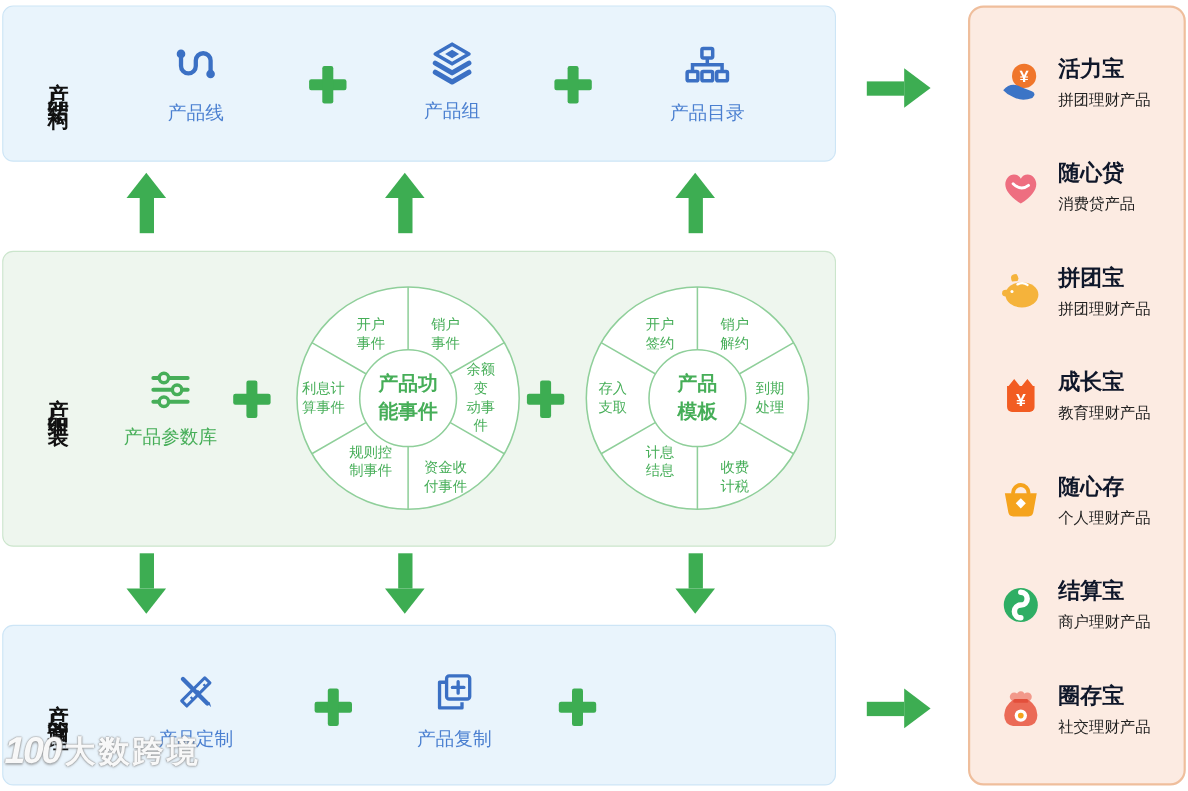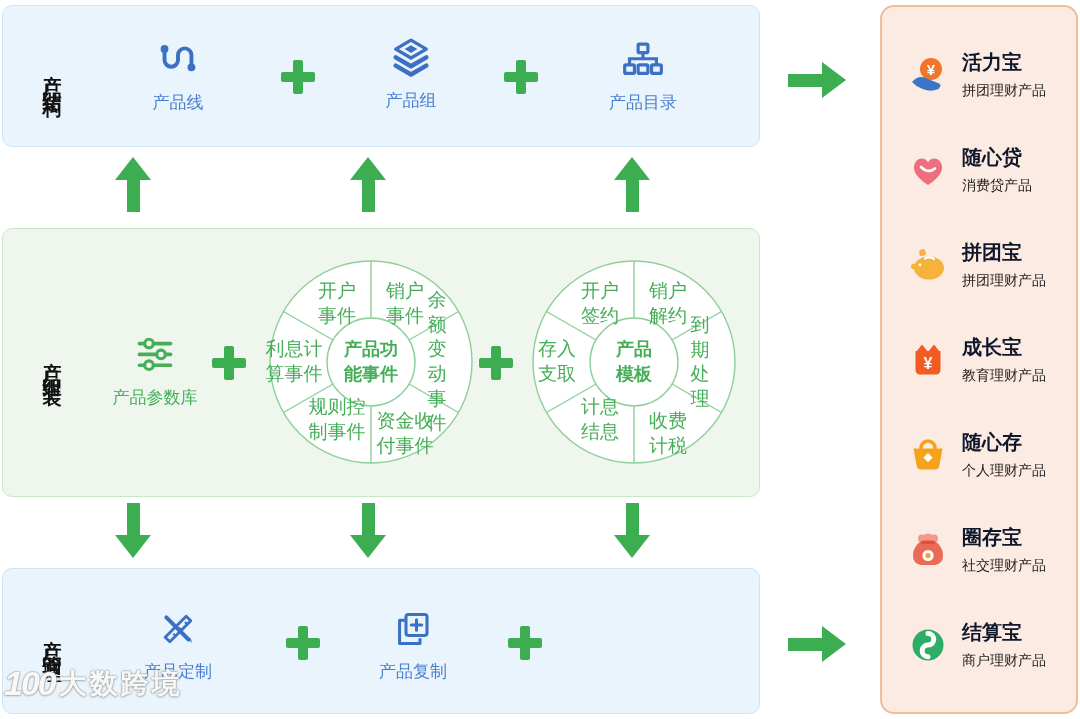--- a/index.html
+++ b/index.html
@@ -37,21 +37,21 @@
   .arrow-right { position:absolute; width:58px; height:36px; display:flex; align-items:center; }
   .arrow-right .shaft { width:34px; height:13px; background:#3DAD52; }
   .arrow-right .head { width:0; height:0; border-top:18px solid transparent; border-bottom:18px solid transparent; border-left:24px solid #3DAD52; }
 
   
   .wheel { position:absolute; width:206px; height:206px; }
   .wheel svg { position:absolute; left:0; top:0; }
   .wheel .center { position:absolute; left:103px; top:103px; transform:translate(-50%,-50%);
                    font-size:18px; font-weight:bold; color:#46AE58; text-align:center;
                    white-space:pre-line; line-height:1.4; }
-  .seg { position:absolute; transform:translate(-50%,-50%); font-size:19px; font-weight:500;
+  .seg { position:absolute; transform:translate(-50%,-50%); font-size:13px; font-weight:500;
          color:#46AE58; text-align:center; white-space:pre-line; line-height:1.3; }
   .seg.tl { left:69px;  top:45px; }
   .seg.tr { left:137px; top:45px; }
   .seg.l  { left:26px;  top:103px; }
   .seg.r  { left:169px; top:103px; }
   .seg.bl { left:69px;  top:161px; }
   .seg.br { left:137px; top:161px;margin-top:14px; }
 
   
   .products { display:flex; flex-direction:column; justify-content:space-between;
@@ -323,48 +323,48 @@
         </div>
         <div class="p-text">
           <div class="p-title">随心存</div>
           <div class="p-sub">个人理财产品</div>
         </div>
       </div>
 
       <div class="product">
         <div class="p-icon">
           <svg width="40" height="40" viewBox="0 0 40 40">
+            <circle cx="20" cy="20" r="15.5" fill="#2EAE64"></circle>
+            <path d="M20 8.5 a5.8 5.8 0 0 1 0 11.6 a5.8 5.8 0 0 0 0 11.6" stroke="#fff" stroke-width="5" fill="none" stroke-linecap="round"></path>
+          </svg>
+        </div>
+        <div class="p-text">
+          <div class="p-title">结算宝</div>
+          <div class="p-sub">商户理财产品</div>
+        </div>
+      </div>
+
+      <div class="product">
+        <div class="p-icon">
+          <svg width="40" height="40" viewBox="0 0 40 40">
             <circle cx="14" cy="8.5" r="4" fill="#F2998B"></circle>
             <circle cx="26" cy="8.5" r="4" fill="#F2998B"></circle>
             <circle cx="20" cy="7.5" r="4" fill="#F2998B"></circle>
             <path d="M12.5 11.5 q-7 5 -7.5 13 q-0.5 9 8 10.5 h14 q8.5 -1.5 8 -10.5 q-0.5 -8 -7.5 -13 z" fill="#EB6A56"></path>
             <rect x="13" y="10.5" width="14" height="3.4" rx="1.7" fill="#E34F3B"></rect>
             <circle cx="20" cy="25.5" r="5.6" fill="#fff"></circle>
             <circle cx="20" cy="25.5" r="2.6" fill="#F5A31D"></circle>
           </svg>
         </div>
         <div class="p-text">
           <div class="p-title">圈存宝</div>
           <div class="p-sub">社交理财产品</div>
         </div>
       </div>
 
-      <div class="product">
-        <div class="p-icon">
-          <svg width="40" height="40" viewBox="0 0 40 40">
-            <circle cx="20" cy="20" r="15.5" fill="#2EAE64"></circle>
-            <path d="M20 8.5 a5.8 5.8 0 0 1 0 11.6 a5.8 5.8 0 0 0 0 11.6" stroke="#fff" stroke-width="5" fill="none" stroke-linecap="round"></path>
-          </svg>
-        </div>
-        <div class="p-text">
-          <div class="p-title">结算宝</div>
-          <div class="p-sub">商户理财产品</div>
-        </div>
-      </div>
-
     </div>
   </div>
 
   <div class="watermark">
     <span class="wm-logo">100</span>
     <span class="wm-text">大数跨境</span>
   </div>
 
 </div>
 

